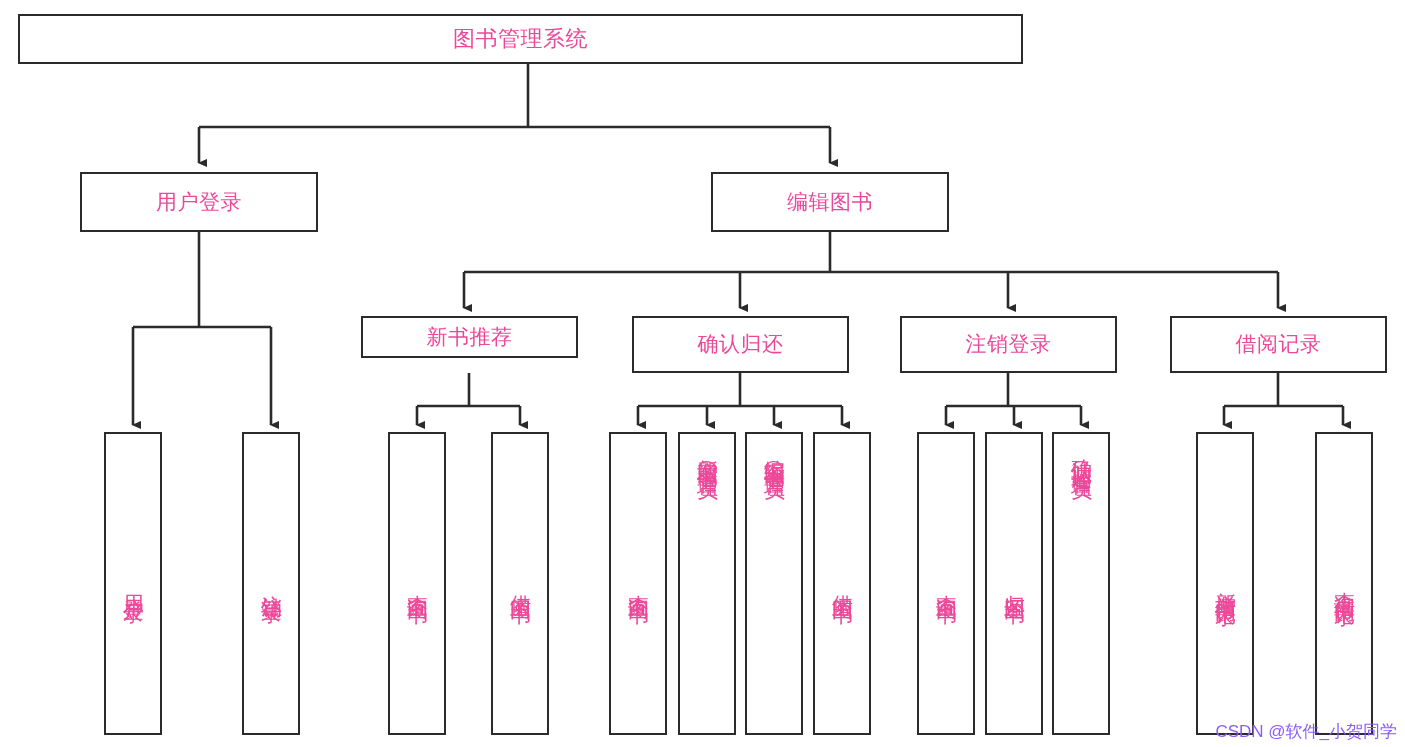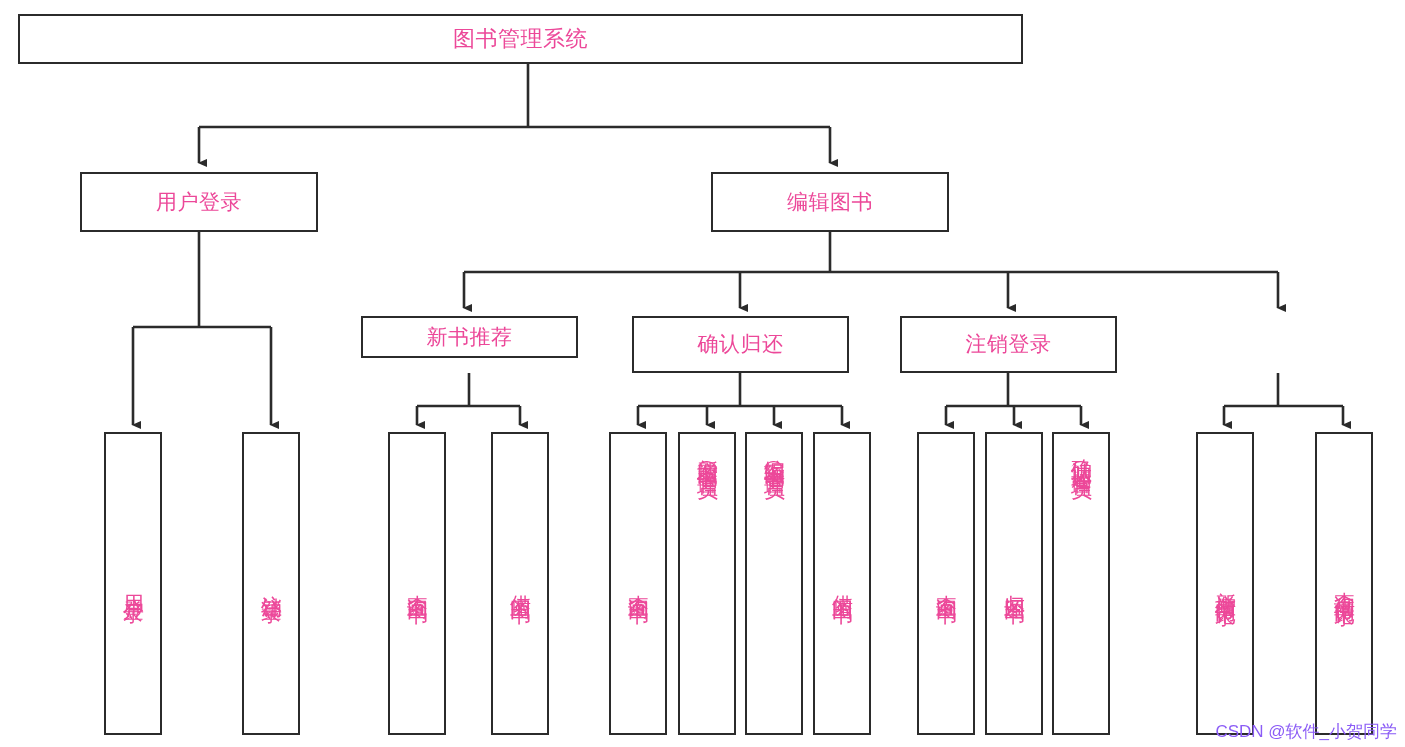--- a/index.html
+++ b/index.html
@@ -140,20 +140,23 @@
 
   <div class="node-box h-node" style="left:361px; top:316px; width:217px; height:42px;">
     <span class="node-label">新书推荐</span>
   </div>
   <div class="node-box h-node" style="left:632px; top:316px; width:217px; height:57px;">
     <span class="node-label">确认归还</span>
   </div>
   <div class="node-box h-node" style="left:900px; top:316px; width:217px; height:57px;">
     <span class="node-label">注销登录</span>
   </div>
+  <div class="node-box h-node" style="left:1170px; top:316px; width:217px; height:57px;">
+    <span class="node-label">借阅记录</span>
+  </div>
 
   <div class="node-box v-node align-mid" style="left:104px; top:432px; width:58px; height:303px; justify-content:center; align-items:center;">
     <span class="node-label">用户登录</span>
   </div>
   <div class="node-box v-node align-mid" style="left:242px; top:432px; width:58px; height:303px; justify-content:center; align-items:center;">
     <span class="node-label">注销登录</span>
   </div>
 
   <div class="node-box v-node align-mid" style="left:388px; top:432px; width:58px; height:303px; justify-content:center; align-items:center;">
     <span class="node-label">查询图书</span>

